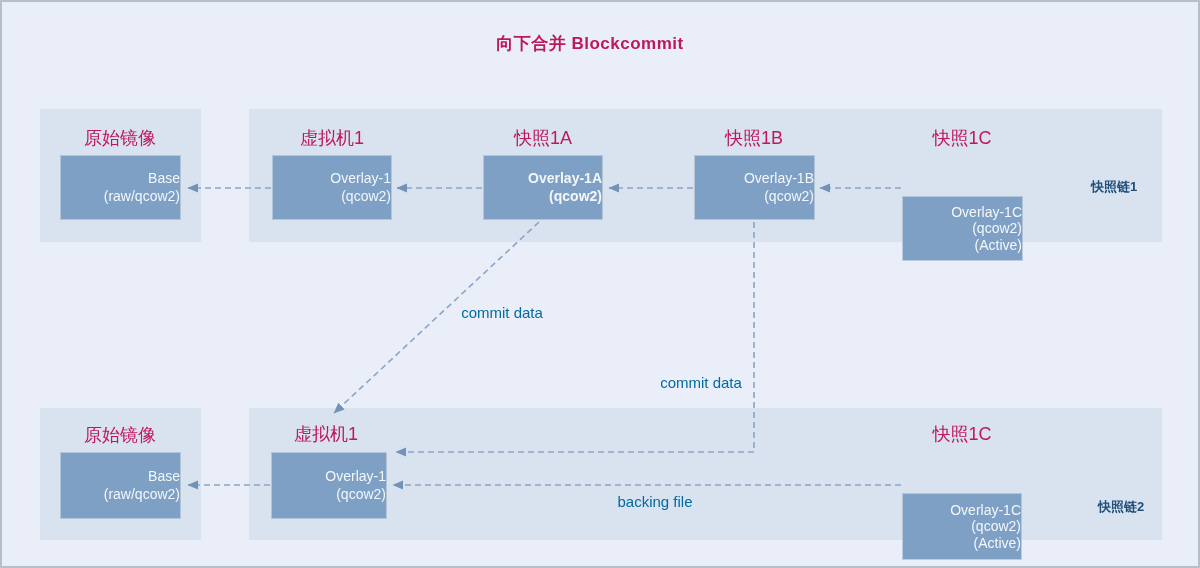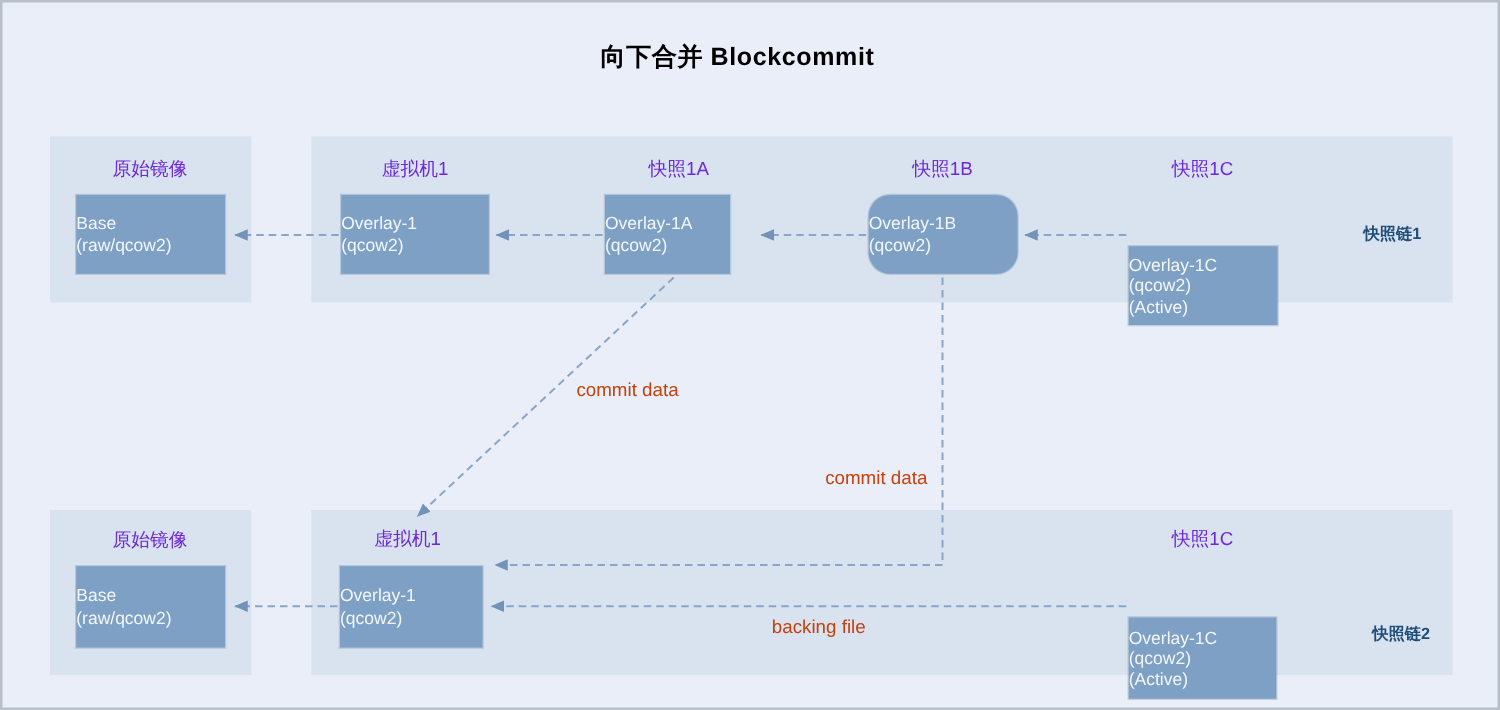--- a/index.html
+++ b/index.html
@@ -8,68 +8,68 @@
     width:1200px;height:568px;
     box-sizing:border-box;
     background:#e9eef8;
     border:2px solid #b9bfc9;
     font-family:"Liberation Sans","DejaVu Sans",sans-serif;
     overflow:hidden;
   }
   .title{
     position:absolute;top:30px;left:0;width:1176px;
     text-align:center;
-    font-size:20px;font-weight:bold;color:#000000;
+    font-size:17px;font-weight:bold;color:#be185d;
     letter-spacing:0.5px;
   }
   .panel{
     position:absolute;
     background:#d9e3f0;
   }
   #panel-top-left   {left:38px;  top:107px; width:161px; height:133px;}
   #panel-top-main   {left:247px; top:107px; width:913px; height:133px;}
   #panel-bot-left   {left:38px;  top:406px; width:161px; height:132px;}
   #panel-bot-main   {left:247px; top:406px; width:913px; height:132px;}
 
   .caption{
     position:absolute;
     transform:translateX(-50%);
-    font-size:15px;color:#6d28d9;
+    font-size:18px;color:#be185d;
     white-space:nowrap;
   }
   .chain-label{
     position:absolute;
     transform:translateX(-50%);
     font-size:13px;font-weight:bold;color:#1f4e79;
     white-space:nowrap;
   }
   .node{
     position:absolute;
     background:#7da0c4;
     color:#f3f7fb;
     display:flex;flex-direction:column;
-    align-items:flex-start;justify-content:center;
+    align-items:flex-end;justify-content:center;
     font-size:14px;line-height:1.28;
     text-align:center;
     box-shadow:0 0 0 1px rgba(110,140,175,0.35);
   }
   .node.three-line{line-height:1.15;margin-top:41px;}
   #box-base-top     {left:59px;  top:154px; width:119px; height:63px;}
   #box-overlay1-top {left:271px; top:154px; width:118px; height:63px;}
-  #box-overlay1a    {left:482px; top:154px; width:100px; height:63px;}
-  #box-overlay1b    {left:693px; top:154px; width:119px; height:63px;border-radius:17px;}
+  #box-overlay1a    {left:482px; top:154px; width:118px; height:63px;font-weight:bold;}
+  #box-overlay1b    {left:693px; top:154px; width:119px; height:63px;}
   #box-overlay1c-top{left:901px; top:154px; width:119px; height:63px;}
   #box-base-bot     {left:59px;  top:451px; width:119px; height:65px;}
   #box-overlay1-bot {left:270px; top:451px; width:114px; height:65px;}
   #box-overlay1c-bot{left:901px; top:451px; width:118px; height:65px;}
 
   .annotation{
     position:absolute;
     transform:translateX(-50%);
-    font-size:15px;color:#c2410c;
+    font-size:15px;color:#0369a1;
     white-space:nowrap;
   }
   svg.connectors{
     position:absolute;left:0;top:0;
     pointer-events:none;
   }
   svg.connectors line, svg.connectors polyline{
     fill:none;
     stroke:#89a5c7;
     stroke-width:1.6;

